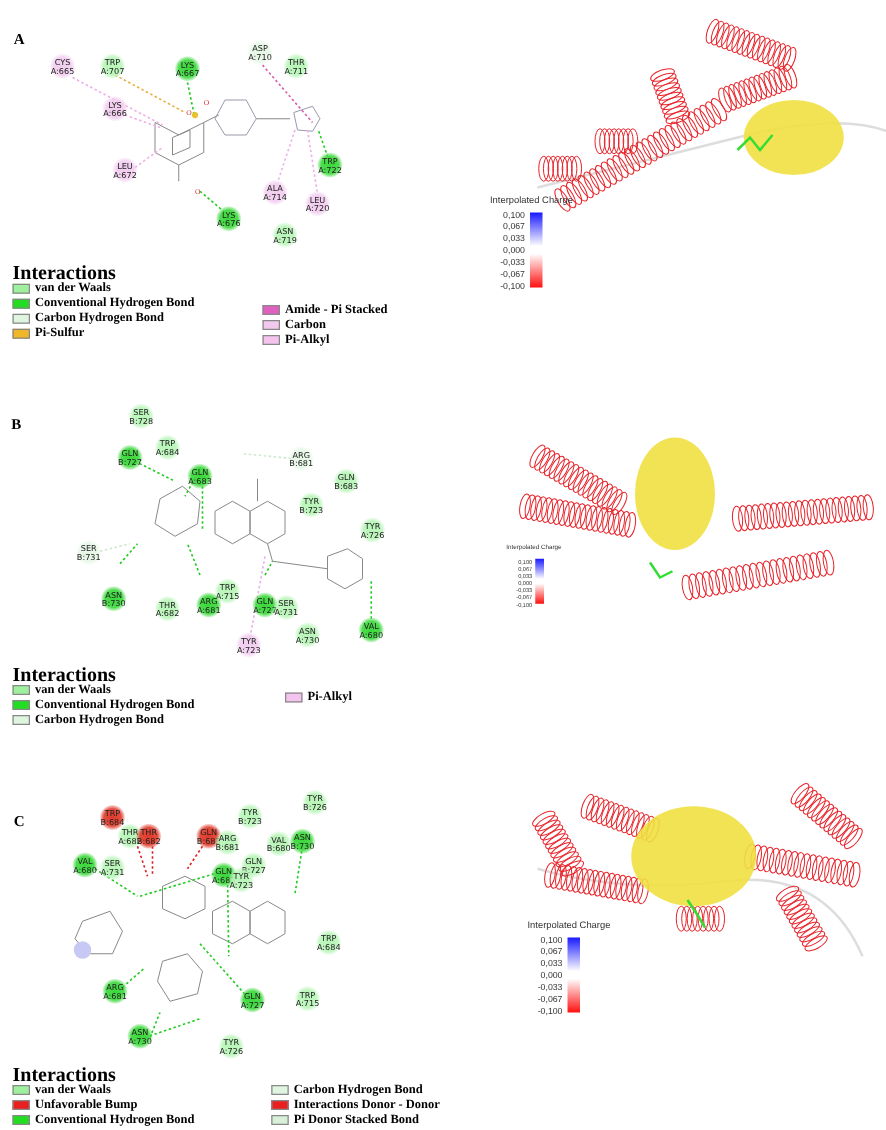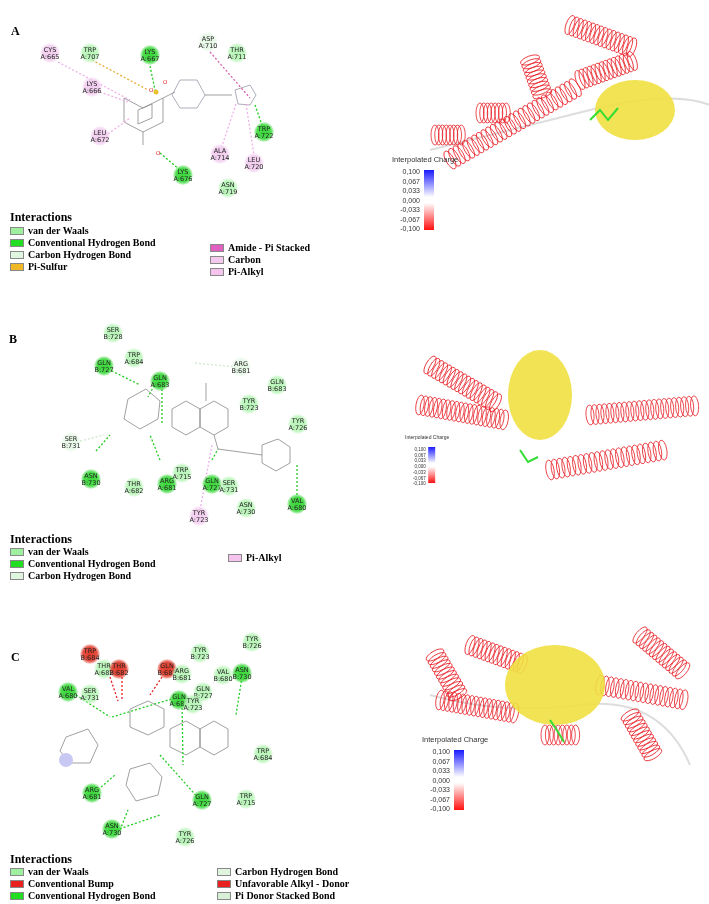--- a/index.html
+++ b/index.html
@@ -2,21 +2,21 @@
 <html><head>
 <meta charset="utf-8">
 <style>
   html, body { margin:0; padding:0; background:#ffffff; }
   body { width:709px; height:904px; position:relative; overflow:hidden; font-family:"Liberation Serif", serif; }
   .panel { position:absolute; left:0; width:709px; }
   .panel-letter { position:absolute; font-family:"Liberation Serif", serif; font-weight:bold; font-size:12px; color:#000; }
   .diagram { position:absolute; }
   .structure { position:absolute; }
   .legend { position:absolute; font-family:"Liberation Serif", serif; font-weight:bold; color:#000; }
-  .legend-title { font-size:12px; margin-bottom:1px; }
+  .legend-title { font-size:16px; margin-bottom:1px; }
   .legend-col { position:absolute; }
   .legend-item { display:flex; align-items:center; height:12px; font-size:10px; line-height:12px; white-space:nowrap; }
   .swatch { display:inline-block; width:14px; height:8px; margin-right:4px; border:1px solid #888; box-sizing:border-box; }
   .res { font-family:"DejaVu Sans", sans-serif; font-size:6.5px; }
   .cb-label { font-family:"Liberation Sans", sans-serif; }
 </style>
 </head>
 <body>
 
 <div class="panel" style="top:0;height:285px;">
@@ -720,35 +720,35 @@
     </svg>
   <div class="legend" style="left:10px;top:247px;width:400px;height:52px;">
     <div class="legend-title">Interactions</div>
     <div class="legend-col" style="left:0;top:14px;" id="legC1">
         <div class="legend-item">
           <span class="swatch" style="background: rgb(158, 240, 158);"></span>
           <span>van der Waals</span>
         </div>
         <div class="legend-item">
           <span class="swatch" style="background: rgb(232, 32, 32);"></span>
-          <span>Conventional Bump</span>
+          <span>Unfavorable Bump</span>
         </div>
         <div class="legend-item">
           <span class="swatch" style="background: rgb(34, 221, 34);"></span>
           <span>Conventional Hydrogen Bond</span>
         </div>
       </div>
     <div class="legend-col" style="left:207px;top:14px;" id="legC2">
         <div class="legend-item">
           <span class="swatch" style="background: rgb(223, 245, 223);"></span>
           <span>Carbon Hydrogen Bond</span>
         </div>
         <div class="legend-item">
           <span class="swatch" style="background: rgb(232, 32, 32);"></span>
-          <span>Unfavorable Alkyl - Donor</span>
+          <span>Interactions Donor - Donor</span>
         </div>
         <div class="legend-item">
           <span class="swatch" style="background: rgb(216, 240, 216);"></span>
           <span>Pi Donor Stacked Bond</span>
         </div>
       </div>
   </div>
   <svg class="structure" style="left:400px;top:0;" width="309" height="230" id="structC">
       <path d="M30,90 Q100,110 180,100 T290,160" stroke="#ddd" stroke-width="2" fill="none"></path>
       <g transform="translate(35,50) rotate(60)" stroke="#e8232a" stroke-width="0.8" fill="none">

